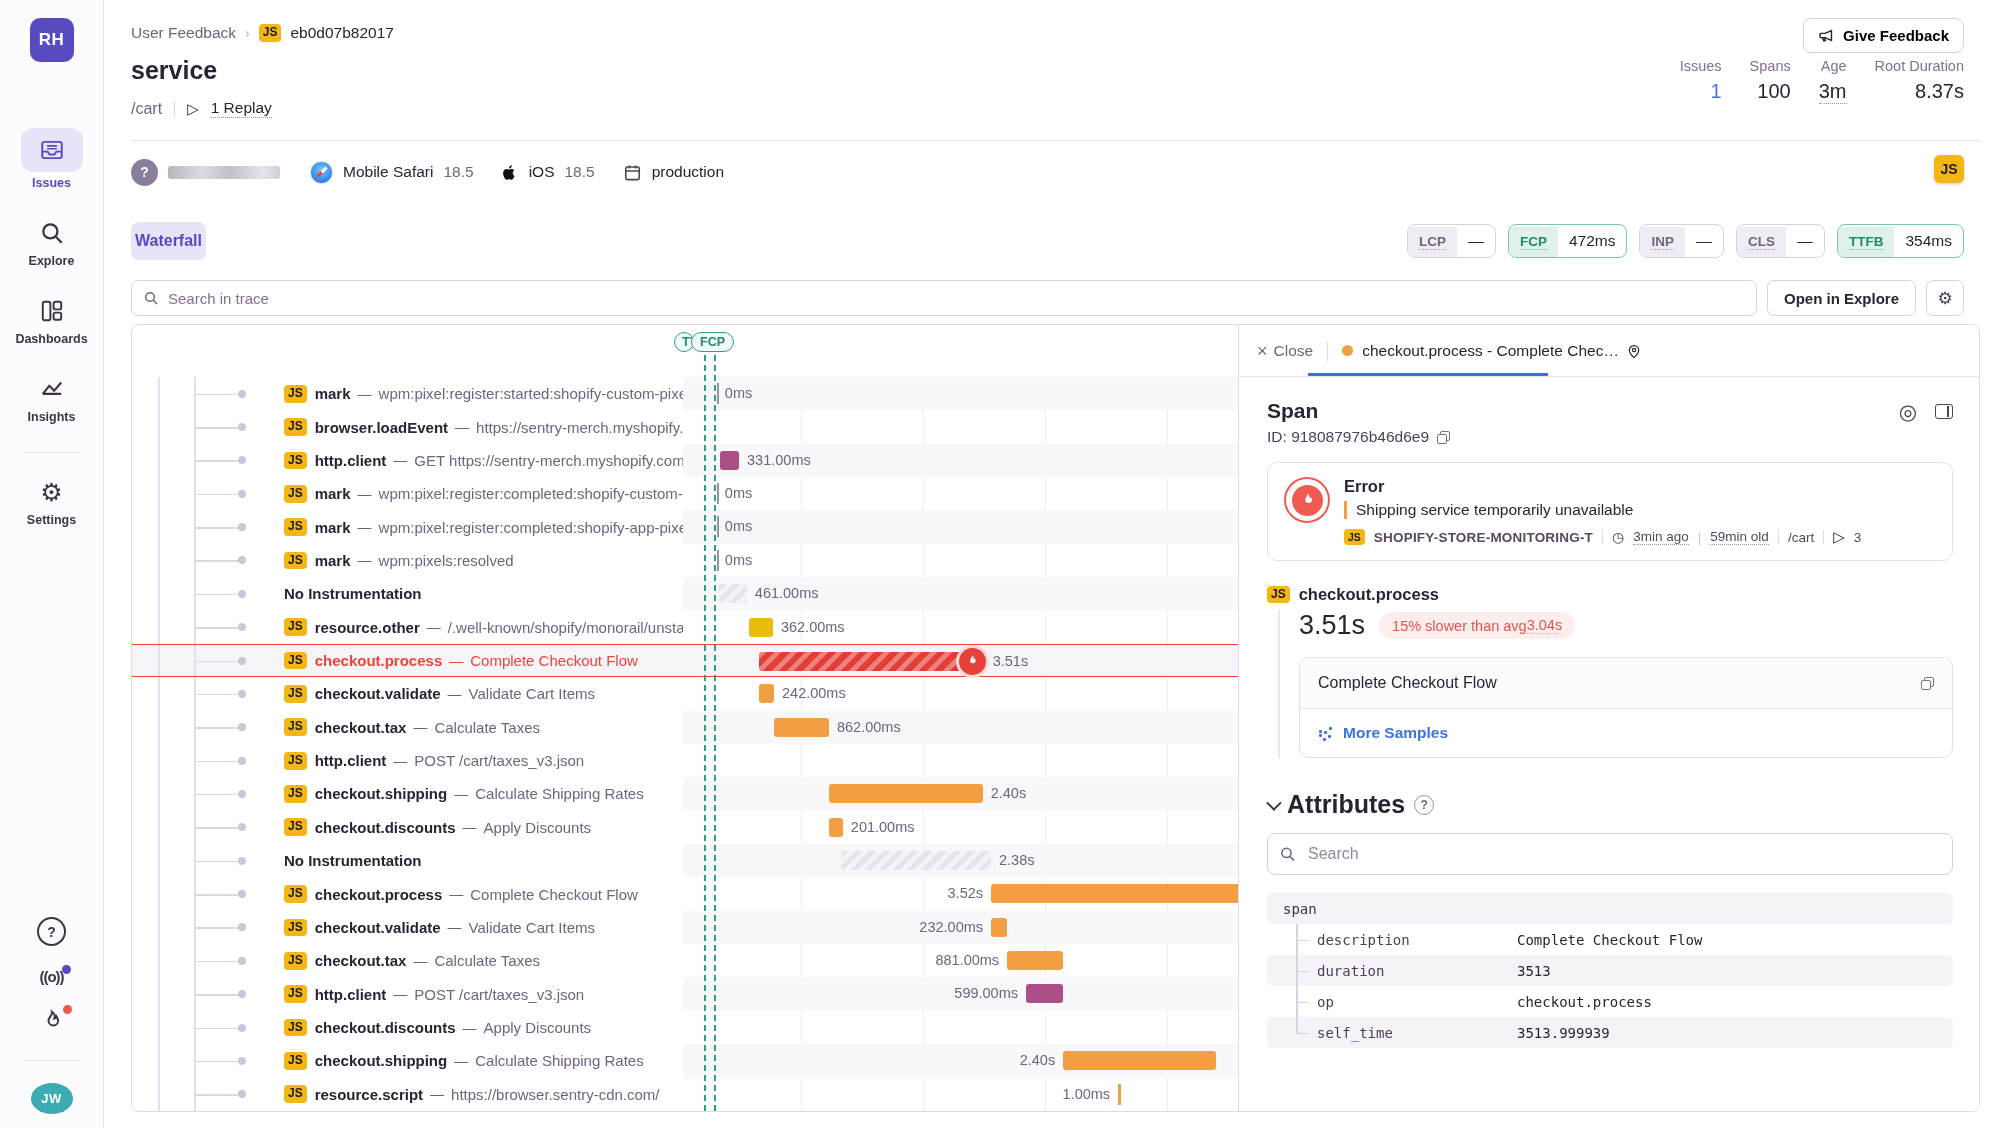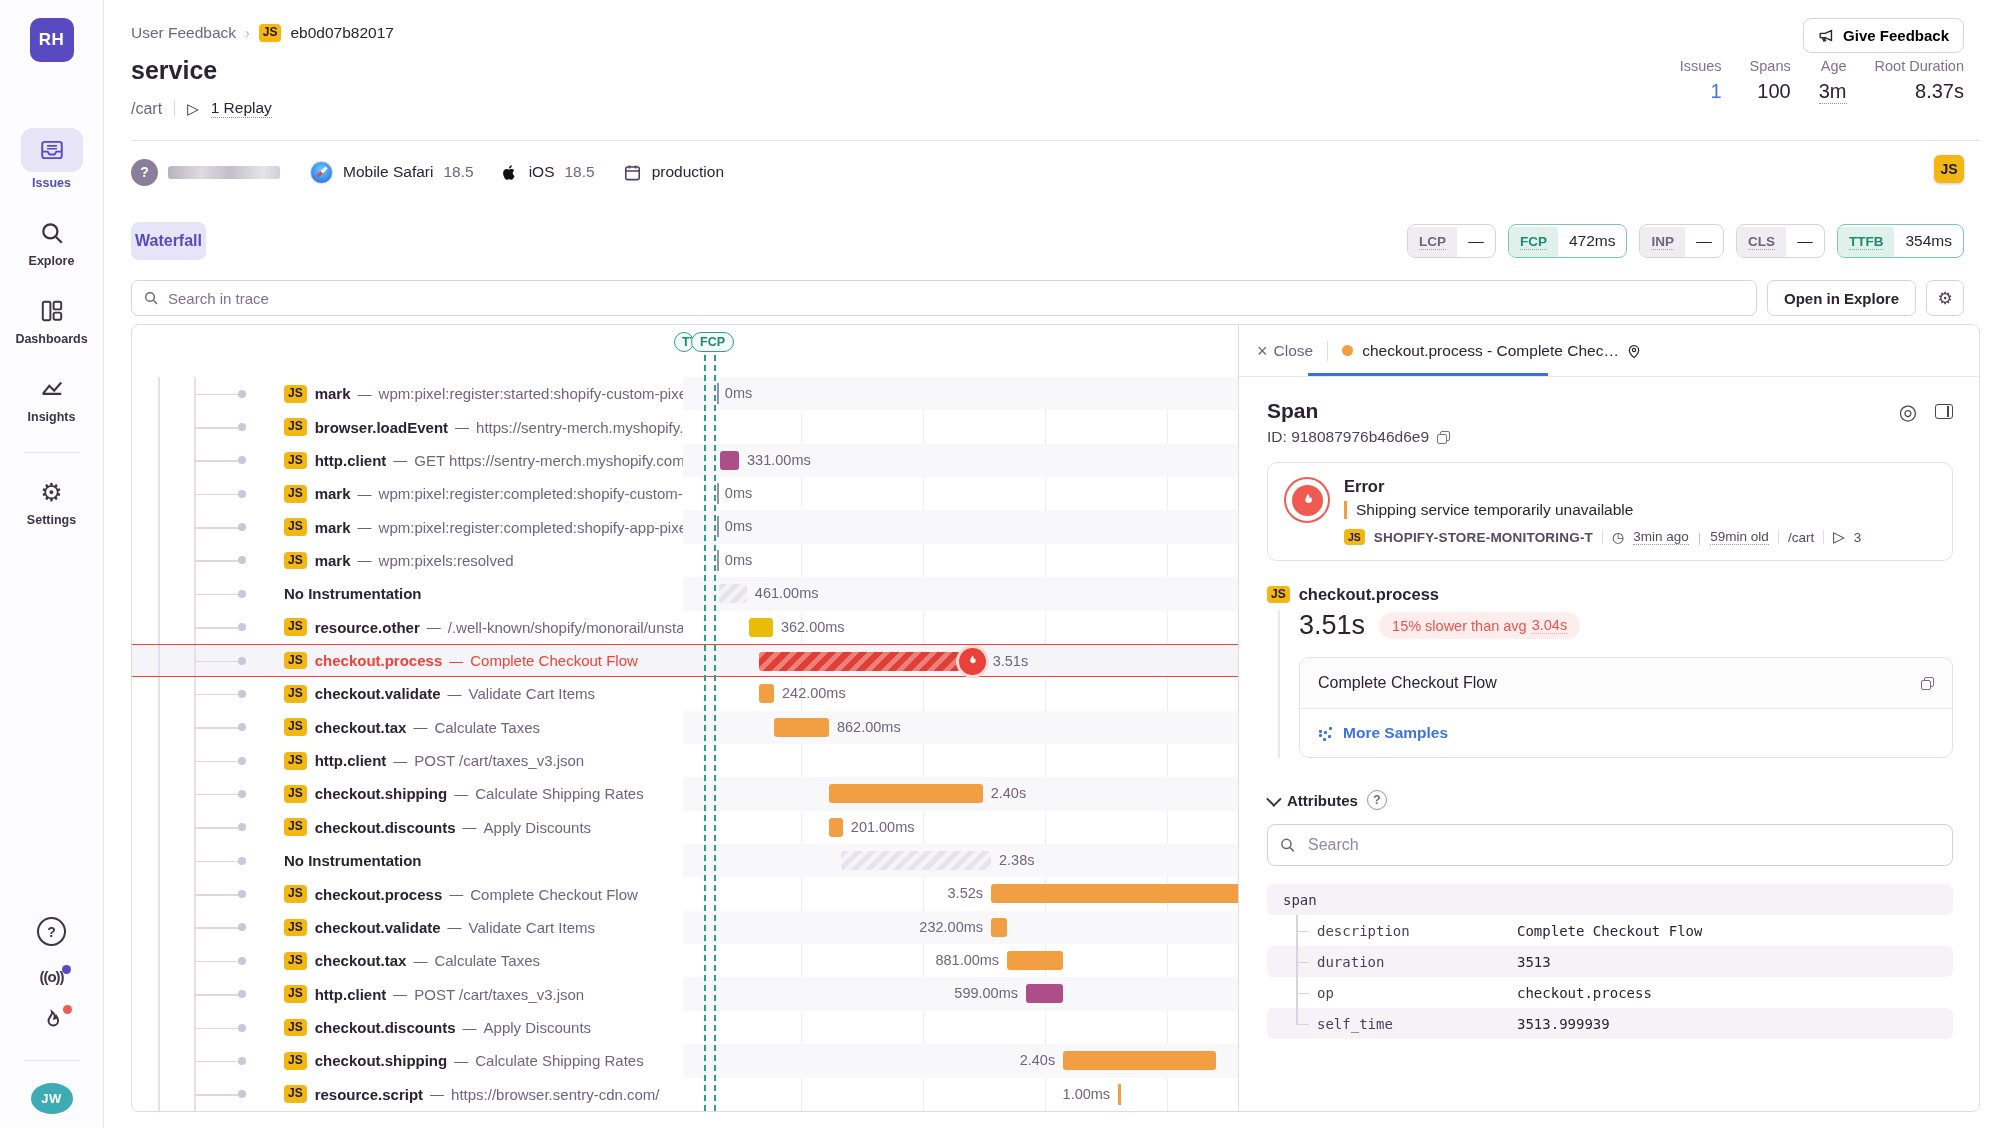--- a/index.html
+++ b/index.html
@@ -139,31 +139,31 @@
   .err-meta{margin-top:9px;display:flex;align-items:center;gap:9px;font-size:13.5px;color:#57475F;flex-wrap:nowrap;}
   .err-proj{font-weight:600;letter-spacing:.2px;}
   .msep{width:1px;height:14px;background:#E0DCE5;}
   .clock{font-size:14px;}
   .dotted{border-bottom:1.5px dotted #9A8FA8;cursor:pointer;}
   .op-section{margin-top:24px;display:flex;align-items:center;gap:9px;}
   .op-name{font-size:16.5px;font-weight:700;}
   .op-indent{margin-left:11px;border-left:2px solid #EBE7F0;padding-left:19px;margin-top:4px;}
   .dur-row{display:flex;align-items:center;gap:14px;margin-top:6px;}
   .big-dur{font-size:27px;font-weight:500;}
-  .slow-pill{background:#FDEDED;border-radius:999px;padding:5px 13px;color:#E5554F;font-size:14.5px;display:flex;gap:5px;align-items:center;}
+  .slow-pill{background:#FDEDED;border-radius:999px;padding:5px 13px;color:#E5554F;font-size:14.5px;display:flex;align-items:center;}
   .slow-avg{border-bottom:1.5px dotted #EFA9A5;}
   .desc-card{margin-top:16px;border:1px solid #E3DEE8;border-radius:10px;overflow:hidden;}
   .desc-head{padding:16px 18px;font-size:16px;display:flex;justify-content:space-between;align-items:center;border-bottom:1px solid #EBE7F0;background:#FDFCFD;}
   .desc-body{padding:15px 18px;display:flex;align-items:center;gap:10px;}
   .more-link{color:#3D74DB;font-size:15.5px;font-weight:600;cursor:pointer;}
   .ic-dots{width:15px;height:15px;position:relative;flex:none;}
   .ic-dots::before{content:"";position:absolute;width:3.2px;height:3.2px;border-radius:1px;background:#3D74DB;left:1px;top:8px;box-shadow:5px -3px 0 #3D74DB,10px -7px 0 #3D74DB,4px 4px 0 #3D74DB,9px 1px 0 #3D74DB,0px -4px 0 #3D74DB;}
   .attr-head{margin-top:32px;display:flex;align-items:center;gap:9px;}
   .chev-down{width:9px;height:9px;border-right:2px solid #3E3446;border-bottom:2px solid #3E3446;transform:rotate(45deg) translateY(-2px);}
-  .attr-title{font-size:15px;font-weight:700;text-align:right;}
+  .attr-title{font-size:25px;font-weight:700;text-align:right;}
   .q-circ{width:18px;height:18px;border:1.6px solid #9A8FA8;border-radius:50%;color:#71637E;font-size:12px;font-weight:700;display:flex;align-items:center;justify-content:center;}
   .attr-search{margin-top:14px;position:relative;}
   .attr-search input{width:100%;height:42px;box-sizing:border-box;border:1px solid #D6D0DC;border-radius:8px;padding:0 12px 0 40px;font-size:16px;outline:none;font-family:inherit;}
   .attr-search input::placeholder{color:#9386A0;}
   .attr-table{margin-top:18px;font-family:"DejaVu Sans Mono",monospace;font-size:14px;}
   .attr-group{height:31px;display:flex;align-items:center;background:#F5F3F7;border-radius:6px;padding-left:16px;color:#3E3446;}
   .attr-row{height:31px;display:flex;align-items:center;position:relative;padding-left:50px;box-sizing:border-box;}
   .attr-row.shaded{background:#F5F3F7;border-radius:6px;}
   .attr-row::before{content:"";position:absolute;left:29px;top:0;bottom:0;width:1.5px;background:#D9D3E0;}
   .attr-row::after{content:"";position:absolute;left:29px;top:50%;width:13px;height:1.5px;background:#D9D3E0;}

